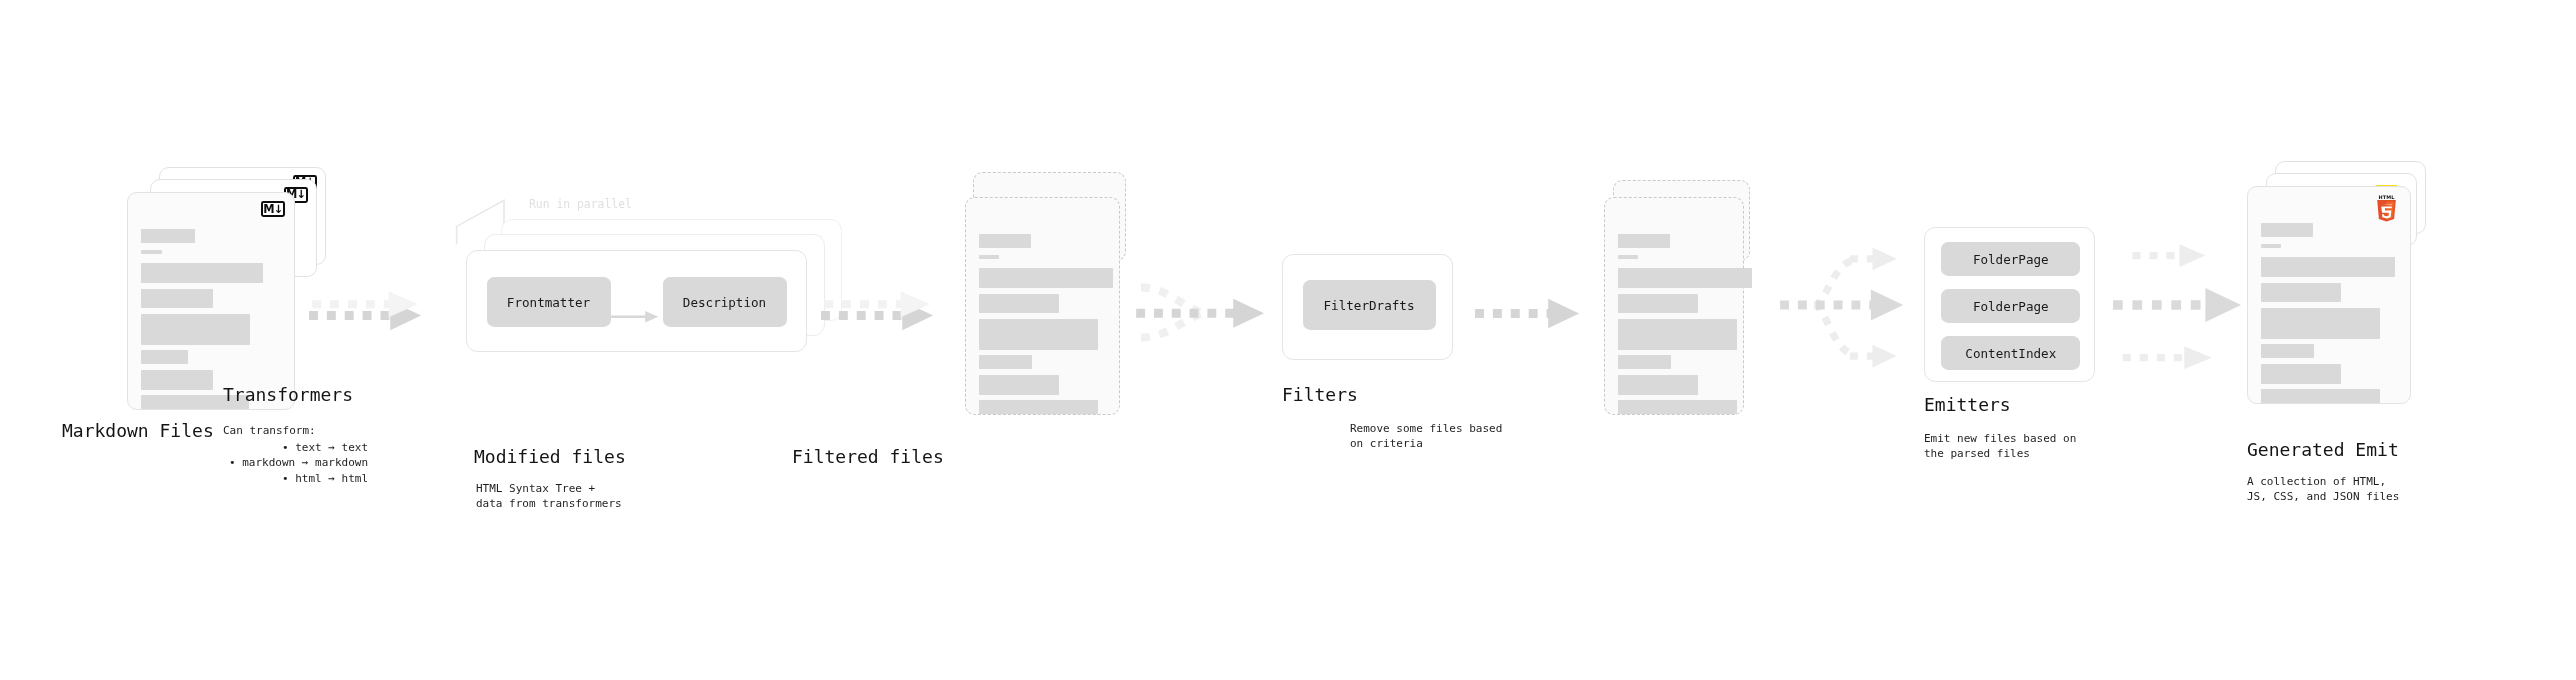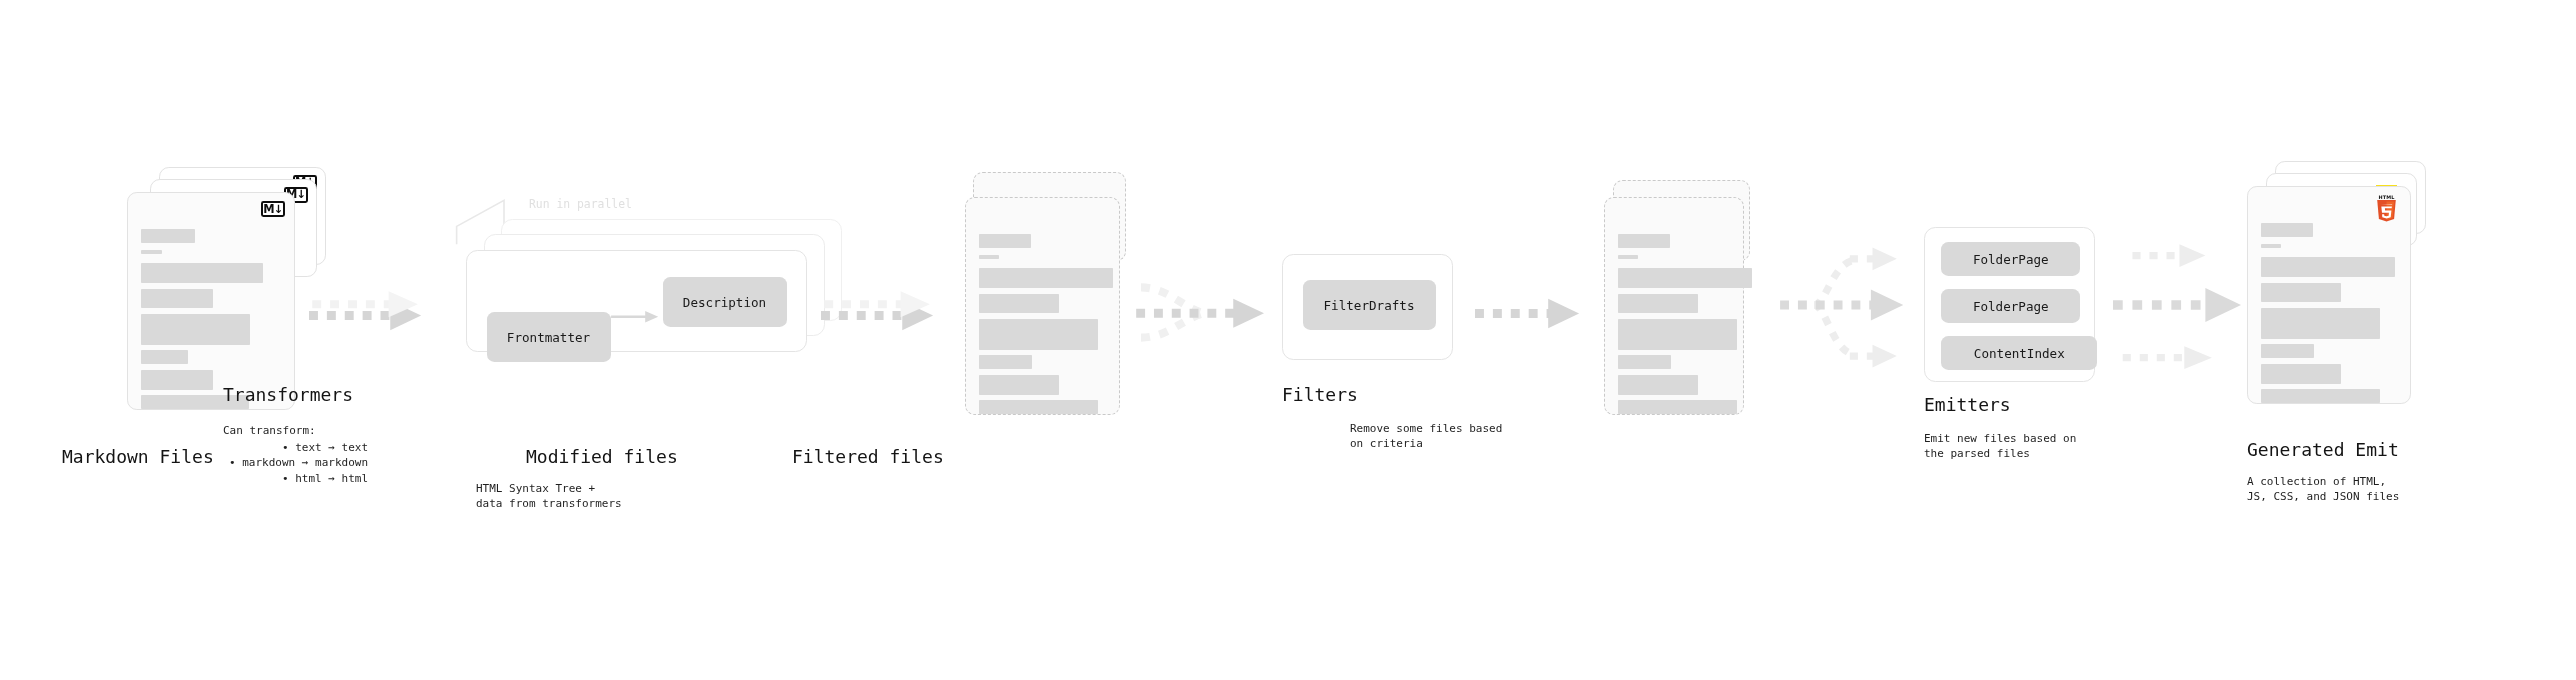--- a/index.html
+++ b/index.html
@@ -126,21 +126,21 @@
         <div class="bar" style="width:122px;height:19.5px;margin-bottom:5.7px;"></div>
         <div class="bar" style="width:72px;height:19.5px;margin-bottom:5.7px;"></div>
         <div class="bar" style="width:109px;height:31px;margin-bottom:5.7px;"></div>
         <div class="bar" style="width:47px;height:14px;margin-bottom:5.7px;"></div>
         <div class="bar" style="width:72px;height:19.5px;margin-bottom:5.7px;"></div>
         <div class="bar" style="width:108px;height:14px;"></div>
       </div>
     </div>
   </div>
 
-  <div class="title" style="left:62px;top:446px;">Markdown Files</div>
+  <div class="title" style="left:62px;top:420px;">Markdown Files</div>
 </div>
 
 <svg style="left:309px;top:283px;" width="130" height="57" viewBox="0 0 160 70">
   <g>
     <line x1="0" y1="40" x2="108" y2="40" stroke="#d5d5d5" stroke-width="11" stroke-dasharray="11 11"></line>
     <polygon points="100,22 138,40 100,58" fill="#d5d5d5"></polygon>
     <line x1="4" y1="26" x2="104" y2="26" stroke="#f2f2f2" stroke-width="10" stroke-dasharray="11 11"></line>
     <polygon points="98,10 134,26 98,42" fill="#f4f4f4"></polygon>
   </g>
 </svg>
@@ -163,21 +163,21 @@
   </div>
 
   <svg style="left:614px;top:268px;" width="106" height="57" viewBox="0 0 130 70">
     <line x1="0" y1="6" x2="48" y2="6" stroke="#ececec" stroke-width="3"></line>
     <polygon points="44,0 58,6 44,12" fill="#ececec"></polygon>
     <line x1="-6" y1="24" x2="42" y2="24" stroke="#e8e8e8" stroke-width="3"></line>
     <polygon points="38,18 52,24 38,30" fill="#e8e8e8"></polygon>
   </svg>
 
   <div class="pbox" style="left:466px;top:250px;width:341px;height:102px;">
-    <div class="pill" style="left:19.5px;top:26px;width:124px;height:50px;margin-top:35px;">Frontmatter</div>
+    <div class="pill" style="left:19.5px;top:26px;width:124px;height:50px;">Frontmatter</div>
     <div class="pill" style="right:19.5px;top:26px;width:124px;height:50px;">Description</div>
   </div>
   <svg style="left:611px;top:307px;" width="57" height="19.5" viewBox="0 0 70 24">
     <line x1="0" y1="12" x2="46" y2="12" stroke="#d8d8d8" stroke-width="3"></line>
     <polygon points="42,5 58,12 42,19" fill="#d8d8d8"></polygon>
   </svg>
 
   <div class="title" style="left:223px;top:384px;">Transformers</div>
   <div class="caption" style="left:223px;top:423px;">Can transform:</div>
   <div class="bullets" style="left:229px;top:440px;text-align:right;">
@@ -203,21 +203,21 @@
         <div class="bar" style="width:19.5px;height:4.9px;margin-bottom:9px;"></div>
         <div class="bar" style="width:134px;height:19.5px;margin-bottom:5.7px;"></div>
         <div class="bar" style="width:80px;height:19.5px;margin-bottom:5.7px;"></div>
         <div class="bar" style="width:119px;height:31px;margin-bottom:5.7px;"></div>
         <div class="bar" style="width:53px;height:14px;margin-bottom:5.7px;"></div>
         <div class="bar" style="width:80px;height:19.5px;margin-bottom:5.7px;"></div>
         <div class="bar" style="width:119px;height:14px;"></div>
       </div>
     </div>
   </div>
-  <div class="title" style="left:504px;top:446px;padding-left:22px;">Modified files</div>
+  <div class="title" style="left:452px;top:446px;padding-left:22px;">Modified files</div>
   <div class="caption" style="left:476px;top:481px;">HTML Syntax Tree +
 data from transformers</div>
 </div>
 
 <svg style="left:1136px;top:268px;" width="146" height="89" viewBox="0 0 180 110">
   <path d="M6 24 C40 24 58 50 84 56" fill="none" stroke="#f0f0f0" stroke-width="10" stroke-dasharray="11 12"></path>
   <path d="M6 86 C40 86 58 62 84 56" fill="none" stroke="#f0f0f0" stroke-width="10" stroke-dasharray="11 12"></path>
   <line x1="0" y1="56" x2="128" y2="56" stroke="#d5d5d5" stroke-width="11" stroke-dasharray="11 11"></line>
   <polygon points="120,38 158,56 120,74" fill="#d5d5d5"></polygon>
 </svg>
@@ -266,21 +266,21 @@
   <polygon points="124,144 154,158 124,172" fill="#ededed"></polygon>
 
   <line x1="10" y1="95" x2="128" y2="95" stroke="#dadada" stroke-width="11" stroke-dasharray="11 11"></line>
   <polygon points="122,76 162,95 122,114" fill="#dadada"></polygon>
 </svg>
 
 <div class="stage">
   <div class="pbox" style="left:1924px;top:227px;width:171px;height:155px;">
     <div class="pill" style="left:16.3px;top:14px;width:139px;height:34px;">FolderPage</div>
     <div class="pill" style="left:16.3px;top:61px;width:139px;height:34px;">FolderPage</div>
-    <div class="pill" style="left:16.3px;top:108px;width:156px;height:34px;">ContentIndex</div>
+    <div class="pill" style="left:16.3px;top:108px;width:139px;height:34px;">ContentIndex</div>
   </div>
   <div class="title" style="left:1924px;top:394px;">Emitters</div>
   <div class="caption" style="left:1924px;top:431px;">Emit new files based on
 the parsed files</div>
 </div>
 
 <svg style="left:2113px;top:228px;" width="154" height="154" viewBox="0 0 190 190">
   <line x1="24" y1="34" x2="86" y2="34" stroke="#ededed" stroke-width="9" stroke-dasharray="10 11"></line>
   <polygon points="82,20 114,34 82,48" fill="#ededed"></polygon>
 

